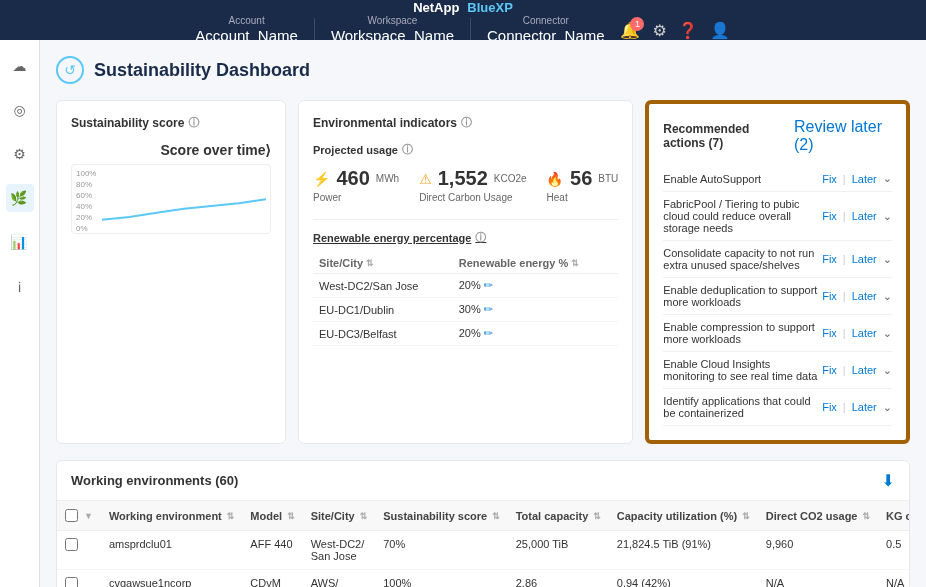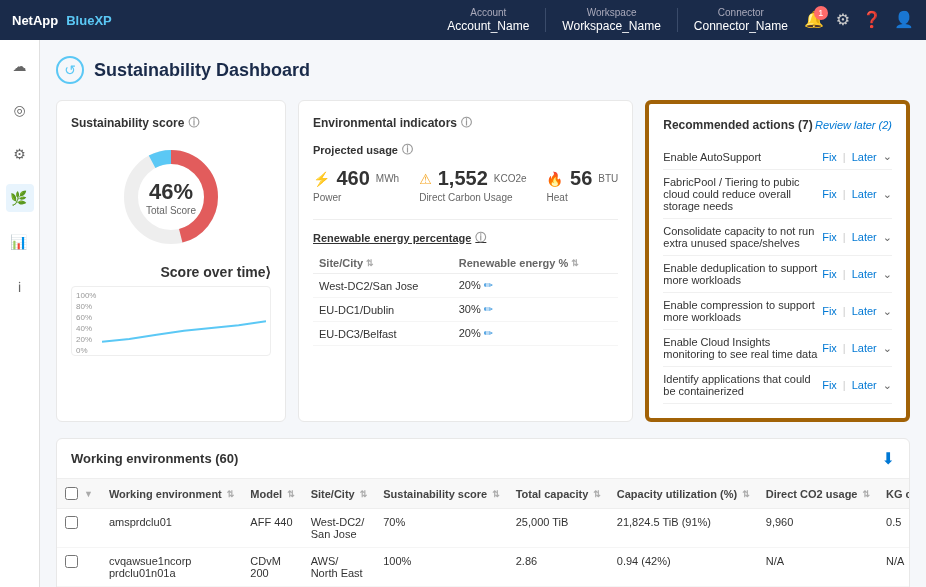--- a/index.html
+++ b/index.html
@@ -7,28 +7,29 @@
 
     
     .top-nav {
       background: #1a2b4a;
       height: 40px;
       display: flex;
       align-items: center;
       padding: 0 12px;
       color: #fff;
       justify-content: space-between;
+      flex-direction: column;
     }
     .top-nav-left { display: flex; align-items: center; gap: 8px; }
     .netapp-logo { font-weight: bold; font-size: 13px; color: #fff; }
     .bluexp-label { color: #5bc8f5; font-weight: bold; font-size: 13px; }
     .top-nav-right { display: flex; align-items: center; gap: 16px; font-size: 11px; }
     .nav-group { display: flex; flex-direction: column; align-items: center; line-height: 1.2; cursor: pointer; }
     .nav-group-label { color: #aab; font-size: 10px; }
-    .nav-group-value { color: #fff; font-size: 12px; }
+    .nav-group-value { color: #fff; font-size: 15px; }
     .nav-divider { width: 1px; height: 24px; background: #3a4b6a; }
     .nav-icons { display: flex; align-items: center; gap: 12px; }
     .nav-icon { color: #ccc; cursor: pointer; font-size: 16px; }
     .nav-icon-bell { position: relative; }
     .nav-bell-badge { position: absolute; top: -4px; right: -4px; background: #ff6b6b; color: #fff; border-radius: 50%; width: 14px; height: 14px; font-size: 9px; display: flex; align-items: center; justify-content: center; }
 
     
     .app-layout { display: flex; height: calc(100vh - 40px); overflow: hidden; }
 
     
@@ -83,21 +84,21 @@
     .renewable-table { width: 100%; border-collapse: collapse; }
     .renewable-table th { font-size: 11px; color: #666; text-align: left; padding: 4px 6px; border-bottom: 1px solid #eee; }
     .renewable-table td { font-size: 11px; color: #333; padding: 5px 6px; border-bottom: 1px solid #f5f5f5; }
     .edit-icon { color: #0078d4; cursor: pointer; font-size: 11px; }
     .sort-icon { color: #aaa; font-size: 9px; }
 
     
     .actions-panel { background: #fff; border-radius: 6px; padding: 14px; flex: 1.2; border: 4px solid #a16207; }
     .actions-header { display: flex; justify-content: space-between; align-items: center; margin-bottom: 12px; }
     .actions-title { font-size: 12px; font-weight: 600; color: #333; }
-    .review-later { font-size: 11px; color: #0078d4; cursor: pointer; font-style: italic; }
+    .review-later { font-size: 16px; color: #0078d4; cursor: pointer; }
     .action-row { display: flex; align-items: center; justify-content: space-between; padding: 6px 0; border-bottom: 1px solid #f0f0f0; }
     .action-text { font-size: 11px; color: #333; flex: 1; }
     .action-links { display: flex; align-items: center; gap: 6px; white-space: nowrap; }
     .action-link { font-size: 11px; color: #0078d4; cursor: pointer; }
     .action-sep { color: #ccc; font-size: 11px; }
     .action-chevron { color: #666; cursor: pointer; font-size: 11px; }
 
     
     .we-section { background: #fff; border-radius: 6px; border: 1px solid #e8e8e8; overflow: hidden; }
     .we-header { display: flex; align-items: center; justify-content: space-between; padding: 10px 14px; border-bottom: 1px solid #eee; }
@@ -168,33 +169,20 @@
     </div>
 
     <div class="top-panels">
 
       <div class="score-panel">
         <div class="panel-title">
           <span>Sustainability score</span>
           <span class="panel-title-info">ⓘ</span>
         </div>
 
-        <div class="donut-container">
-          <div class="donut-wrapper">
-            <svg width="110" height="110" viewBox="0 0 110 110">
-              <circle cx="55" cy="55" r="40" fill="none" stroke="#eee" stroke-width="14"></circle>
-              <circle cx="55" cy="55" r="40" fill="none" stroke="#e25c5c" stroke-width="14" stroke-dasharray="251.2" stroke-dashoffset="135.6" transform="rotate(-90 55 55)"></circle>
-              <circle cx="55" cy="55" r="40" fill="none" stroke="#5bc8f5" stroke-width="14" stroke-dasharray="115.6 251.2" stroke-dashoffset="135.6" transform="rotate(-90 55 55)"></circle>
-            </svg>
-            <div class="donut-center-text">
-              <div class="donut-percent">46%</div>
-              <div class="donut-label">Total Score</div>
-            </div>
-          </div>
-        </div>
 
         <div class="score-over-time">
           <span>Score over time</span>
           <span>⟩</span>
         </div>
         <div class="mini-chart-area">
           <div class="mini-chart-labels">
             <span>100%</span>
             <span>80%</span>
             <span>60%</span>

